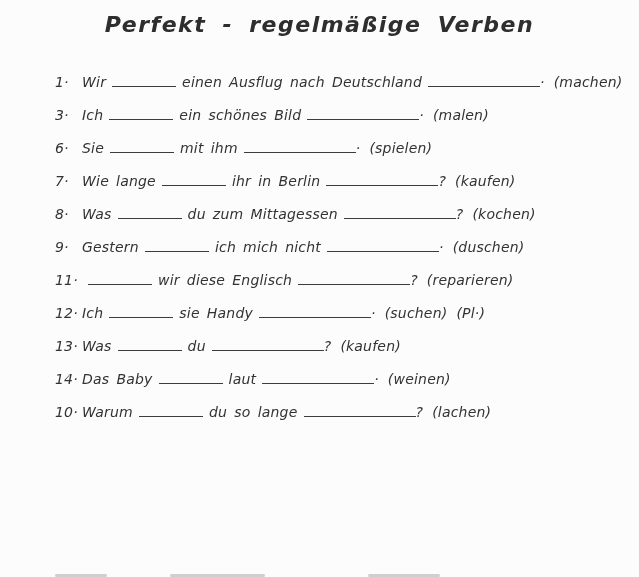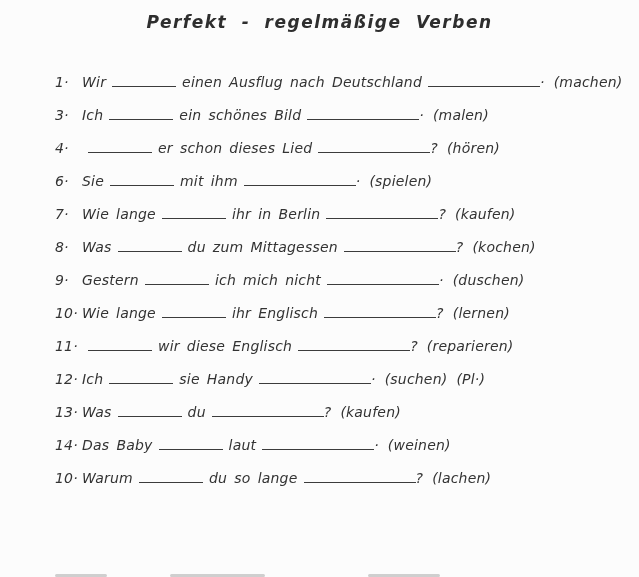--- a/index.html
+++ b/index.html
@@ -10,21 +10,21 @@
     background: #fcfcfc;
     overflow: hidden;
     font-family: "DejaVu Sans", sans-serif;
     font-style: italic;
     color: #333333;
   }
   .title {
     margin: 0;
     padding-top: 12px;
     text-align: center;
-    font-size: 17px;
+    font-size: 22px;
     font-weight: bold;
     letter-spacing: 1.5px;
     word-spacing: 7px;
     color: #2e2e2e;
   }
   .rows {
     position: absolute;
     top: 66px;
     left: 55px;
     right: 12px;
@@ -67,26 +67,24 @@
 </style>
 </head>
 <body>
 
 <div class="page">
   <h1 class="title">Perfekt - regelmäßige Verben</h1>
 
   <div class="rows" id="rows">
       <div class="row"><span class="num">1·</span><span class="pre">Wir</span><span class="blank first"></span><span class="mid">einen Ausflug nach Deutschland</span><span class="blank second"></span><span class="endmark">·</span><span class="verb">(machen)</span></div>
       <div class="row"><span class="num">3·</span><span class="pre">Ich</span><span class="blank first"></span><span class="mid">ein schönes Bild</span><span class="blank second"></span><span class="endmark">·</span><span class="verb">(malen)</span></div>
-      <div class="row"><span class="num">4·</span><span class="blank first"></span><span class="mid">er schon dieses Lied</span><span class="blank second"></span><span class="endmark">?</span><span class="verb">(hören)</span></div>
       <div class="row"><span class="num">6·</span><span class="pre">Sie</span><span class="blank first"></span><span class="mid">mit ihm</span><span class="blank second"></span><span class="endmark">·</span><span class="verb">(spielen)</span></div>
       <div class="row"><span class="num">7·</span><span class="pre">Wie lange</span><span class="blank first"></span><span class="mid">ihr in Berlin</span><span class="blank second"></span><span class="endmark">?</span><span class="verb">(kaufen)</span></div>
       <div class="row"><span class="num">8·</span><span class="pre">Was</span><span class="blank first"></span><span class="mid">du zum Mittagessen</span><span class="blank second"></span><span class="endmark">?</span><span class="verb">(kochen)</span></div>
       <div class="row"><span class="num">9·</span><span class="pre">Gestern</span><span class="blank first"></span><span class="mid">ich mich nicht</span><span class="blank second"></span><span class="endmark">·</span><span class="verb">(duschen)</span></div>
-      <div class="row"><span class="num">10·</span><span class="pre">Wie lange</span><span class="blank first"></span><span class="mid">ihr Englisch</span><span class="blank second"></span><span class="endmark">?</span><span class="verb">(lernen)</span></div>
       <div class="row"><span class="num">11·</span><span class="blank first"></span><span class="mid">wir diese Englisch</span><span class="blank second"></span><span class="endmark">?</span><span class="verb">(reparieren)</span></div>
       <div class="row"><span class="num">12·</span><span class="pre">Ich</span><span class="blank first"></span><span class="mid">sie Handy</span><span class="blank second"></span><span class="endmark">·</span><span class="verb">(suchen)</span><span class="extra">(Pl·)</span></div>
       <div class="row"><span class="num">13·</span><span class="pre">Was</span><span class="blank first"></span><span class="mid">du</span><span class="blank second"></span><span class="endmark">?</span><span class="verb">(kaufen)</span></div>
       <div class="row"><span class="num">14·</span><span class="pre">Das Baby</span><span class="blank first"></span><span class="mid">laut</span><span class="blank second"></span><span class="endmark">·</span><span class="verb">(weinen)</span></div>
       <div class="row"><span class="num">10·</span><span class="pre">Warum</span><span class="blank first"></span><span class="mid">du so lange</span><span class="blank second"></span><span class="endmark">?</span><span class="verb">(lachen)</span></div>
     </div>
 
   <span class="remnant r1"></span>
   <span class="remnant r2"></span>
   <span class="remnant r3"></span>

